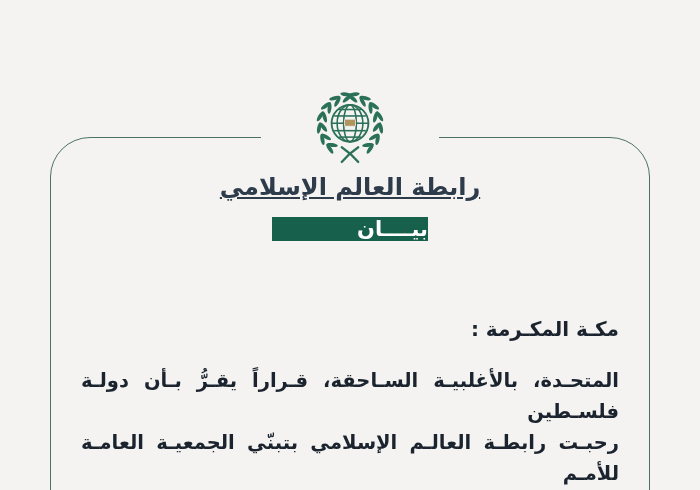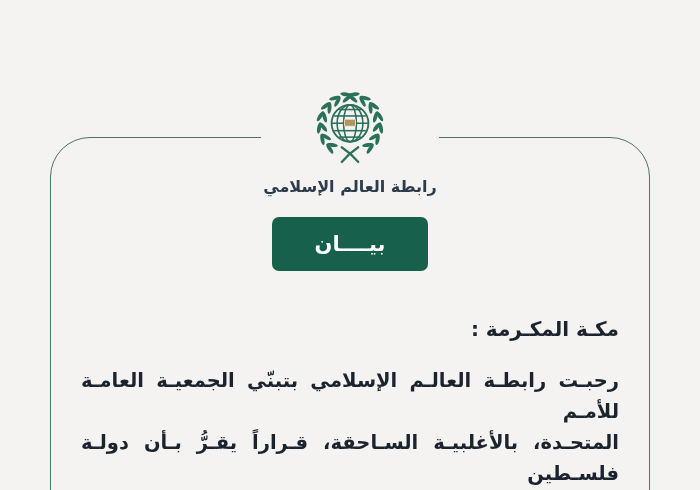--- a/index.html
+++ b/index.html
@@ -60,60 +60,61 @@
     align-items:center;
     z-index:2;
   }
   .logo{ color:var(--green); }
   .logo svg{ display:block; }
   .kaaba{ fill:var(--gold); stroke:var(--bg); stroke-width:.8; }
   .arabic-name{
     margin-top:2px;
     direction:rtl;
     white-space:nowrap;
-    font-size:16px;
+    font-size:24px;
     font-weight:bold;
     line-height:38px;
     color:var(--navy);
+    text-decoration:underline;
   }
   .english-name{
     margin-top:1px;
     font-family:"Liberation Serif","DejaVu Serif",serif;
     font-size:13px;
     font-weight:bold;
     letter-spacing:.8px;
     white-space:nowrap;
     color:var(--navy);
   }
   .banner{
     margin-top:11px;
-    width:156px; height:54px;
+    width:156px; height:24px;
     background:var(--banner);
-    border-radius:7px;
+    border-radius:0;
     display:flex;
     align-items:center;
-    justify-content:center;
+    justify-content:flex-end;
   }
   .banner-label{
     direction:rtl;
     color:#ffffff;
     font-size:21px;
     font-weight:bold;
     line-height:1;
   }
 </style>
 </head>
 <body>
 
 <div class="frame">
   <div class="frame-content">
     <div class="dateline">مكـة المكـرمة :</div>
     <div class="body-text">
+      <div class="body-line">المتحـدة، بالأغلبيـة السـاحقة، قـراراً يقـرُّ بـأن دولـة فلسـطين</div>
       <div class="body-line">رحبـت رابطـة العالـم الإسلامي بتبنّي الجمعيـة العامـة للأمـم</div>
-      <div class="body-line">المتحـدة، بالأغلبيـة السـاحقة، قـراراً يقـرُّ بـأن دولـة فلسـطين</div>
       <div class="body-line">مـؤهّلة للعضويـة الـكاملة في الأمـم المتحـدة، وفقـاً للمـادة</div>
 
     </div>
   </div>
 </div>
 
 <div class="header">
   <div class="logo">
     <svg width="92" height="78" viewBox="0 0 100 84" fill="none" xmlns="http://www.w3.org/2000/svg">
       <defs>

